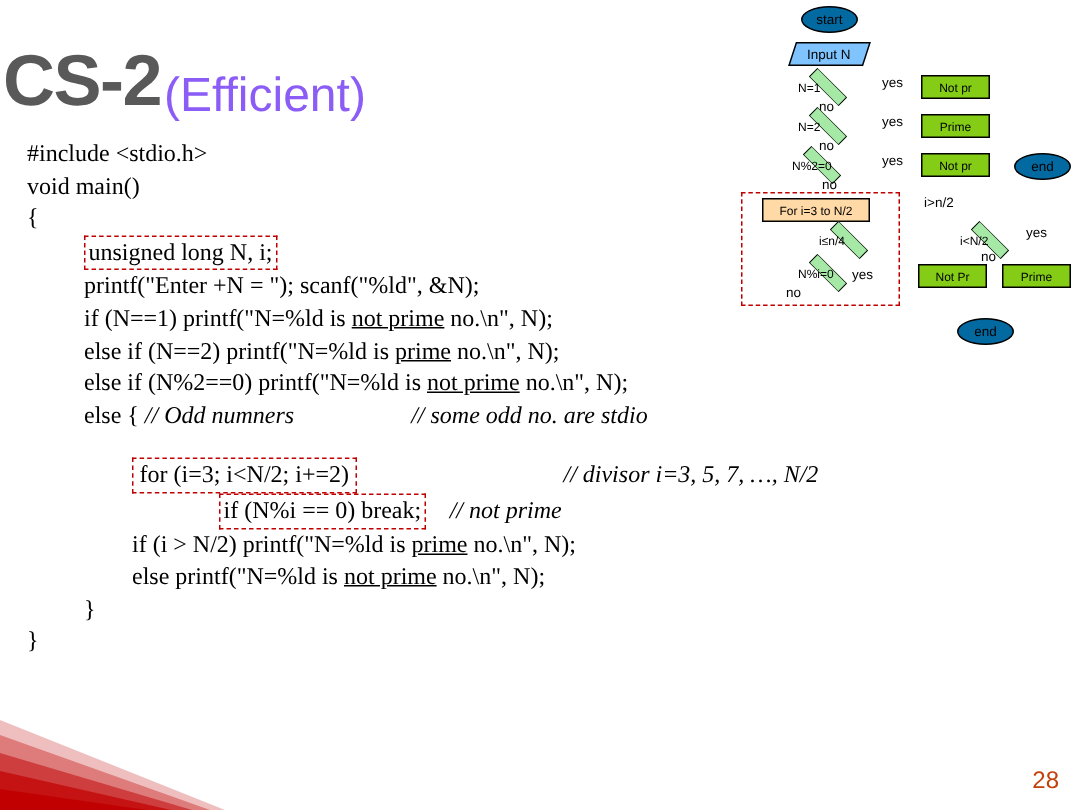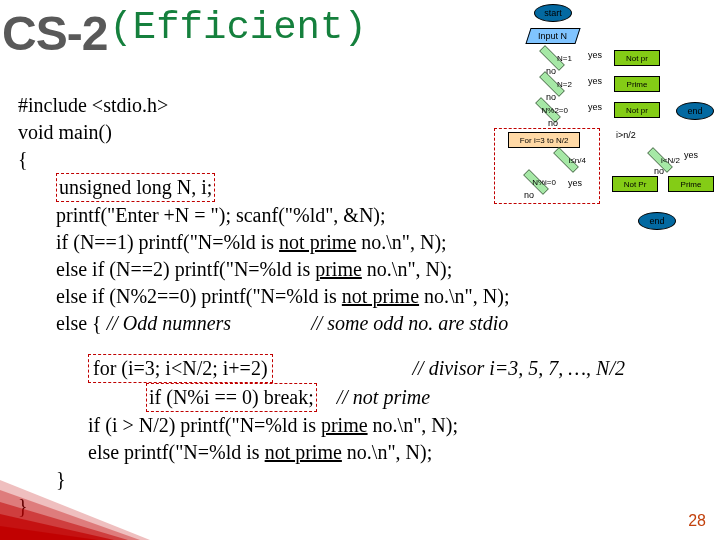--- a/index.html
+++ b/index.html
@@ -3,46 +3,46 @@
 <meta charset="utf-8">
 <style>
   body{
     margin:0;padding:0;
     width:720px;height:540px;
     font-family:Verdana,Arial,sans-serif;
     background:#fff;
     position:relative;
     overflow:hidden;
   }
-  .title-row{display:flex;align-items:flex-start;padding:6px 0 0 2px;}
+  .title-row{display:flex;align-items:flex-end;padding:6px 0 0 2px;margin-top:21px;}
   .title-main{font-family:Arial,sans-serif;font-size:48px;font-weight:bold;color:#595959;letter-spacing:-1px;}
-  .title-sub{font-family:Liberation Mono, monospace;font-size:39px;color:#15803d;margin-left:2px;}
+  .title-sub{font-family:Liberation Sans, sans-serif;font-size:32px;color:#8b5cf6;margin-left:2px;}
   .code-area{
     position:absolute;left:18px;top:92px;width:684px;
     font-family:"Times New Roman",serif;
-    font-size:20px;line-height:1.35;
+    font-size:16px;line-height:1.35;
     color:#000;
   }
   .code-area .indent1{padding-left:38px;}
   .code-area .indent2{padding-left:70px;}
   .code-area .indent4{padding-left:128px;}
   .dbox{border:1px dashed #c00000;padding:0 2px;display:inline-block;}
   .dbox-block{border:1px dashed #c00000;padding:0 4px;display:inline-block;}
   .ital{font-style:italic;}
   .red-triangles{
     position:absolute;left:0;bottom:0;width:170px;height:110px;
     pointer-events:none;
   }
   .pagenum{position:absolute;right:14px;bottom:10px;font-size:16px;color:#c2410c;}
   
   .flow{position:absolute;right:8px;top:4px;width:316px;height:236px;font-size:9px;color:#000;}
   .term{position:absolute;background:#0369a1;border:1px solid #000;border-radius:50%;width:36px;height:16px;display:flex;align-items:center;justify-content:center;font-size:9px;}
   .para{position:absolute;background:#80c4ff;border:1px solid #000;transform:skewX(-18deg);width:48px;height:14px;display:flex;align-items:center;justify-content:center;font-size:9px;}
   .para span{transform:skewX(18deg);}
-  .dia{position:absolute;width:40px;height:20px;display:flex;align-items:center;justify-content:flex-end;}
+  .dia{position:absolute;width:40px;height:20px;display:flex;align-items:center;justify-content:flex-start;}
   .dia:before{content:"";position:absolute;inset:0;background:#a6e8a6;border:1px solid #000;transform:rotate(45deg) scale(.7,.4);}
   .dia span{position:relative;font-size:8px;z-index:1;}
   .rect{position:absolute;background:#84cc16;border:1px solid #000;width:44px;height:14px;display:flex;align-items:center;justify-content:center;font-size:8px;}
   .hex{position:absolute;background:#ffd9a6;border:1px solid #000;width:70px;height:14px;display:flex;align-items:center;justify-content:center;font-size:8px;}
   .lbl{position:absolute;font-size:9px;}
   .uline{text-decoration:underline;}
   .nowrap{white-space:nowrap;}
 </style>
 </head>
 <body>
@@ -86,21 +86,21 @@
   <div class="term" style="left:280px;top:98px;">
       <span>end</span>
     </div>
   <div class="hex" style="left:112px;top:128px;">
       <span>For i=3 to N/2</span>
     </div>
   <span class="lbl" style="left:220px;top:126px;">i&gt;n/2</span>
   <div class="dia" style="left:150px;top:146px;">
       <span>i≤n/4</span>
     </div>
-  <div class="dia" style="left:120px;top:168px;">
+  <div class="dia" style="left:136px;top:168px;">
       <span>N%i=0</span>
     </div>
   <div class="dia" style="left:244px;top:146px;">
       <span>i&lt;N/2</span>
     </div>
   <span class="lbl" style="left:288px;top:146px;">yes</span>
   <span class="lbl" style="left:258px;top:162px;">no</span>
   <span class="lbl" style="left:172px;top:174px;">yes</span>
   <span class="lbl" style="left:128px;top:186px;">no</span>
   <div class="rect" style="left:216px;top:172px;">

